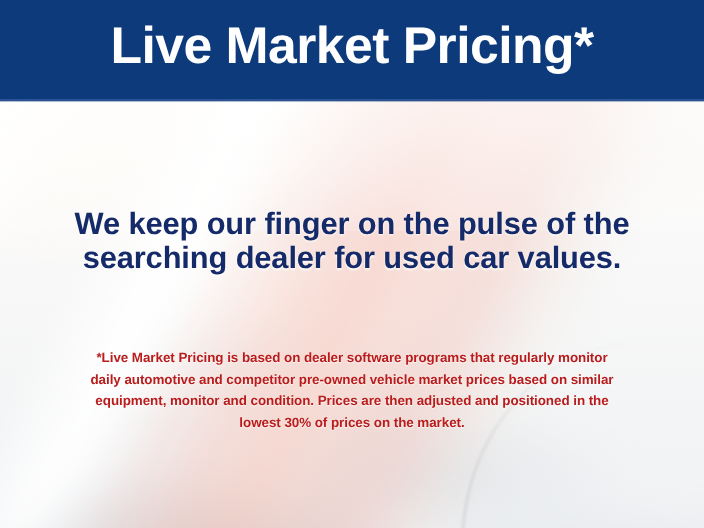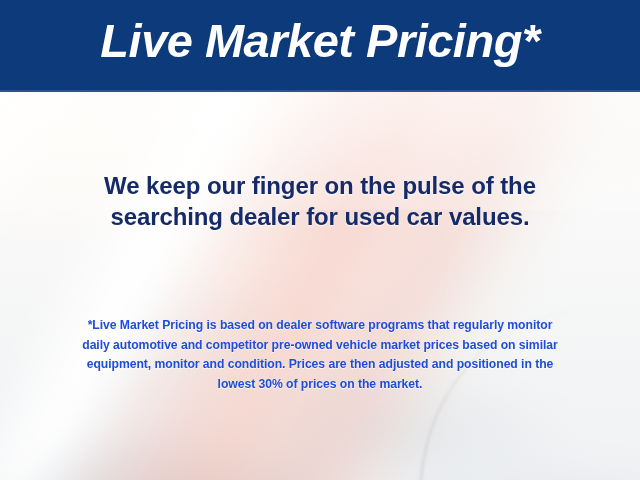--- a/index.html
+++ b/index.html
@@ -127,21 +127,20 @@
     left: 0;
     top: 0;
     width: 640px;
     height: 92px;
     background: #0c3a7b;
     display: flex;
     align-items: center;
     justify-content: center;
     box-sizing: border-box;
     padding-bottom: 12px;
-    font-style: italic;
   }
   .header-banner::after {
     content: "";
     position: absolute;
     left: 0; right: 0; bottom: 0;
     height: 2px;
     background: #2c5391;
   }
   .header-title {
     color: #ffffff;
@@ -149,43 +148,43 @@
     font-weight: bold;
     letter-spacing: -0.5px;
     line-height: 1;
     white-space: nowrap;
   }
 
   
   .headline {
     position: absolute;
     left: 0;
-    top: 170px;
+    top: 188px;
     width: 640px;
     text-align: center;
     color: #152a69;
-    font-size: 24px;
+    font-size: 28px;
     font-weight: bold;
     line-height: 31px;
     letter-spacing: -0.1px;
     text-shadow: 0 1px 2px rgba(255,255,255,0.85);
   }
   .headline-line {
     display: block;
     white-space: nowrap;
   }
 
   
   .disclaimer {
     position: absolute;
     left: 0;
     top: 316px;
     width: 640px;
     text-align: center;
-    color: #1d4ed8;
+    color: #b91c1c;
     font-size: 12.2px;
     font-weight: bold;
     line-height: 19.5px;
     letter-spacing: -0.05px;
     text-shadow: 0 1px 1px rgba(255,255,255,0.8);
   }
   .disclaimer-line {
     display: block;
     white-space: nowrap;
   }

